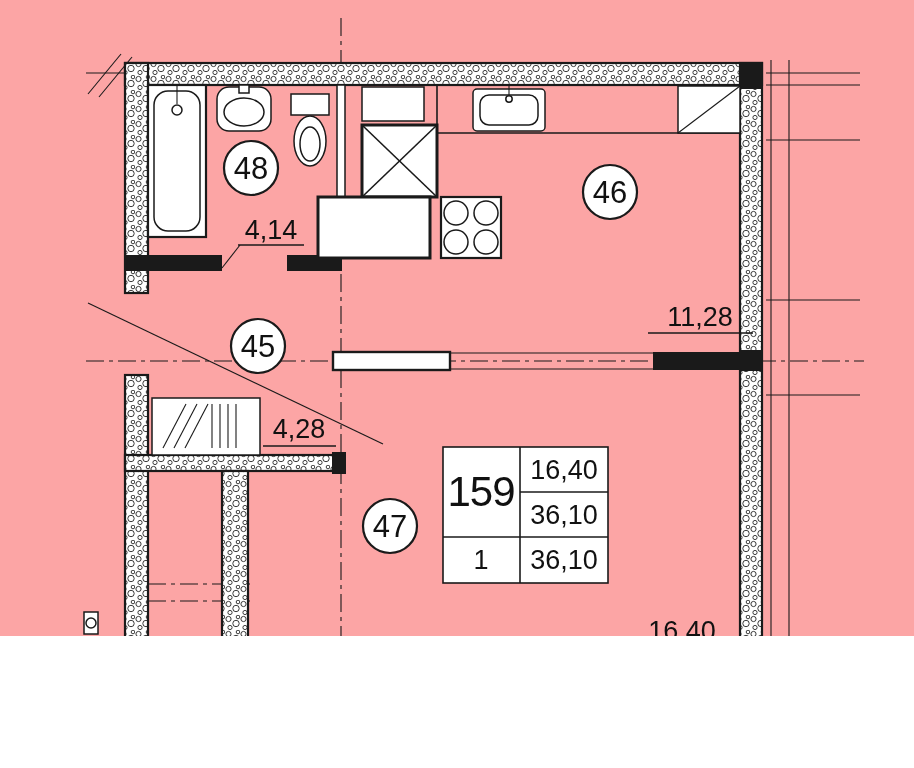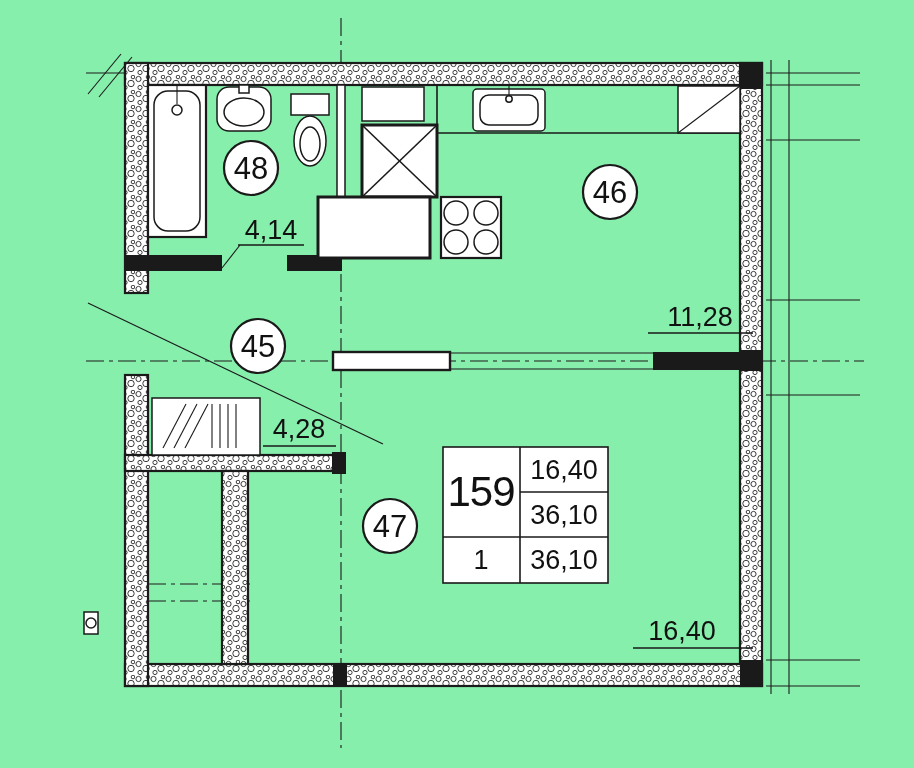--- a/index.html
+++ b/index.html
@@ -1,16 +1,16 @@
 <!DOCTYPE html>
 <html><head>
 <meta charset="utf-8">
 <style>
   html,body{margin:0;padding:0;background:#ffffff;}
-  .canvas{position:relative;width:914px;height:768px;background:#86efac;overflow:hidden;}
+  .canvas{position:relative;width:914px;height:636px;background:#fca5a5;overflow:hidden;}
   svg{position:absolute;left:0;top:0;}
   svg text{fill:#111;text-anchor:middle;font-family:"Liberation Sans",sans-serif;}
   .labels text{font-size:31px;}
   .dims text{font-size:27px;}
   .big{font-size:42px;letter-spacing:-1px;}
   .med{font-size:27px;}
   line{stroke:#1a1a1a;}
   .w1{stroke-width:1.1;}
   .w15{stroke-width:1.6;}
   .axis{stroke-width:1.1;stroke-dasharray:18 5 4 5;}

